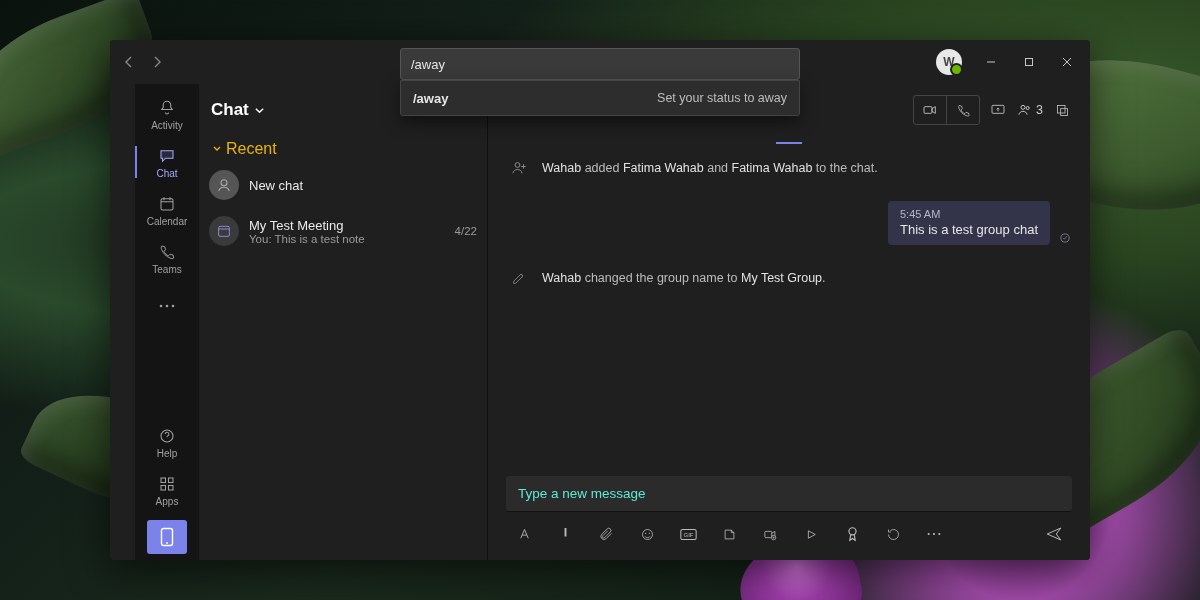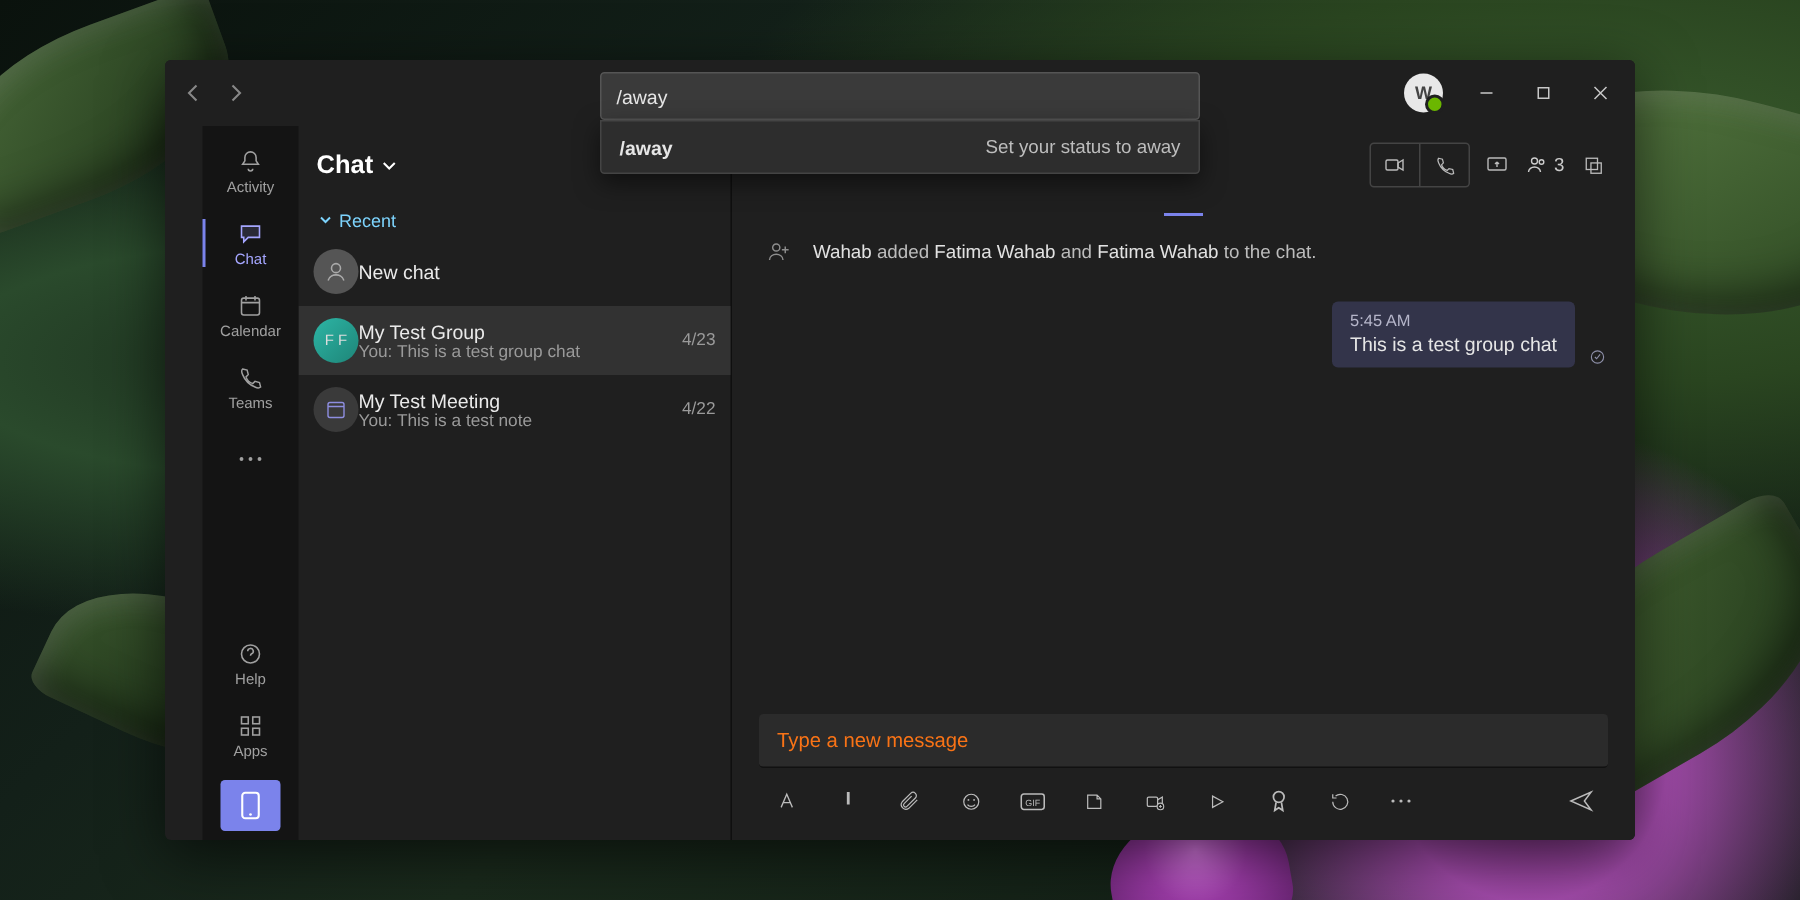--- a/index.html
+++ b/index.html
@@ -41,22 +41,22 @@
   .railicon{width:20px;height:20px;display:flex;align-items:center;justify-content:center;}
   .railspacer{flex:1;}
   .railbottom{width:64px;display:flex;flex-direction:column;align-items:center;padding-bottom:6px;}
   .mobilebtn{width:40px;height:34px;border-radius:3px;background:#7b83eb;display:flex;align-items:center;justify-content:center;margin-top:6px;}
 
   .listpane{width:288px;background:#1f1f1f;border-right:1px solid #0f0f0f;display:flex;flex-direction:column;}
   .listhdr{height:52px;display:flex;align-items:center;padding:0 12px;gap:8px;}
   .listhdr .title{font-size:17px;font-weight:700;color:#fff;display:flex;align-items:center;gap:5px;}
   .hdract{margin-left:auto;display:flex;gap:4px;}
   .iconbtn{width:28px;height:28px;display:flex;align-items:center;justify-content:center;color:#bbb;border-radius:3px;cursor:pointer;}
-  .section{padding:4px 14px;font-size:12px;color:#7dd3fc;display:flex;align-items:center;gap:5px;}
-  .chatitem{height:46px;display:flex;align-items:center;padding:0 10px;gap:0;cursor:pointer;}
+  .section{padding:4px 14px;font-size:16px;color:#eab308;display:flex;align-items:center;gap:5px;}
+  .chatitem{height:46px;display:flex;align-items:center;padding:0 10px;gap:10px;cursor:pointer;}
   .chatitem.selected{background:#323232;}
   .ciavatar{width:30px;height:30px;border-radius:50%;background:#555;flex:0 0 30px;display:flex;align-items:center;justify-content:center;font-size:10px;color:#ddd;overflow:hidden;}
   .ciavatar.grp{background:linear-gradient(135deg,#2db5a5,#1e8578);}
   .ciavatar.cal{background:#3a3a3a;}
   .citext{flex:1;min-width:0;}
   .ciname{font-size:13px;color:#eaeaea;white-space:nowrap;overflow:hidden;text-overflow:ellipsis;}
   .cisub{font-size:11.5px;color:#9a9a9a;white-space:nowrap;overflow:hidden;text-overflow:ellipsis;}
   .cidate{font-size:11.5px;color:#9a9a9a;flex:0 0 auto;}
 
   .chatpane{flex:1;display:flex;flex-direction:column;background:#1f1f1f;min-width:0;}
@@ -74,21 +74,21 @@
   .divider{height:1px;background:transparent;margin:6px 0 0 0;position:relative;}
   .divider::after{content:"";position:absolute;left:50%;top:0;width:26px;height:2px;background:#7b83eb;transform:translateX(-50%);}
 
   .msgrow{display:flex;margin:14px 0;}
   .msgrow.sent{justify-content:flex-end;}
   .bubble{max-width:300px;background:#33344a;border-radius:4px;padding:7px 12px 8px 12px;color:#e6e6e6;font-size:13px;}
   .btime{font-size:11px;color:#b5b5c9;margin-bottom:2px;}
   .readrcpt{align-self:flex-end;margin-left:8px;color:#8d8fa8;display:flex;align-items:center;}
 
   .composer{margin:0 18px 10px 18px;}
-  .composebox{background:#2b2b2b;border-radius:3px;padding:10px 12px;color:#f97316;font-size:13.5px;border-bottom:1px solid #111;}
+  .composebox{background:#2b2b2b;border-radius:3px;padding:10px 12px;color:#5eead4;font-size:13.5px;border-bottom:1px solid #111;}
   .composetb{display:flex;align-items:center;gap:13px;padding:8px 4px 2px 4px;color:#a6a6a6;}
   .sendbtn{margin-left:auto;}
 
   svg{display:block;}
 </style>
 </head>
 <body>
 
 <div class="desktop">
   <div class="leaf l1"></div>
@@ -255,28 +255,20 @@
             <svg width="18" height="18" viewBox="0 0 24 24">
                 <circle cx="12" cy="9" r="4" stroke="#aaa" stroke-width="1.4" fill="none"></circle>
                 <path d="M5 20c1-4 5-5 7-5s6 1 7 5" stroke="#aaa" stroke-width="1.4" fill="none"></path>
               </svg>
           </div>
           <div class="citext">
             <div class="ciname">New chat</div>
           </div>
         </div>
 
-        <div class="chatitem selected">
-          <div class="ciavatar grp">F F</div>
-          <div class="citext">
-            <div class="ciname">My Test Group</div>
-            <div class="cisub">You: This is a test group chat</div>
-          </div>
-          <div class="cidate">4/23</div>
-        </div>
 
         <div class="chatitem">
           <div class="ciavatar cal">
             <svg width="16" height="16" viewBox="0 0 24 24">
                 <rect x="4" y="5" width="16" height="15" rx="2" stroke="#8e8ee0" stroke-width="1.4" fill="none"></rect>
                 <path d="M4 9h16" stroke="#8e8ee0" stroke-width="1.4"></path>
               </svg>
           </div>
           <div class="citext">
             <div class="ciname">My Test Meeting</div>
@@ -348,20 +340,30 @@
               <div>This is a test group chat</div>
             </div>
             <div class="readrcpt">
               <svg width="14" height="14" viewBox="0 0 24 24">
                   <circle cx="12" cy="12" r="7" stroke="currentColor" stroke-width="1.3" fill="none"></circle>
                   <path d="M9 12l2 2 4-5" stroke="currentColor" stroke-width="1.3" fill="none"></path>
                 </svg>
             </div>
           </div>
 
+          <div class="sysrow">
+            <span class="sysglyph">
+              <svg width="16" height="16" viewBox="0 0 24 24">
+                  <path d="M4 17v3h3L18 9l-3-3L4 17zM15 6l3 3" stroke="currentColor" stroke-width="1.3" fill="none"></path>
+                </svg>
+            </span>
+            <span>
+              <b>Wahab</b><span> changed the group name to </span><b>My Test Group</b><span>.</span>
+            </span>
+          </div>
         </div>
 
         <div class="composer">
           <div class="composebox">
             <span>Type a new message</span>
           </div>
           <div class="composetb">
             <span class="iconbtn">
                 <svg width="15" height="15" viewBox="0 0 24 24">
                   <path d="M6 18L12 4l6 14M8.5 13h7" stroke="currentColor" stroke-width="1.4" fill="none"></path>

